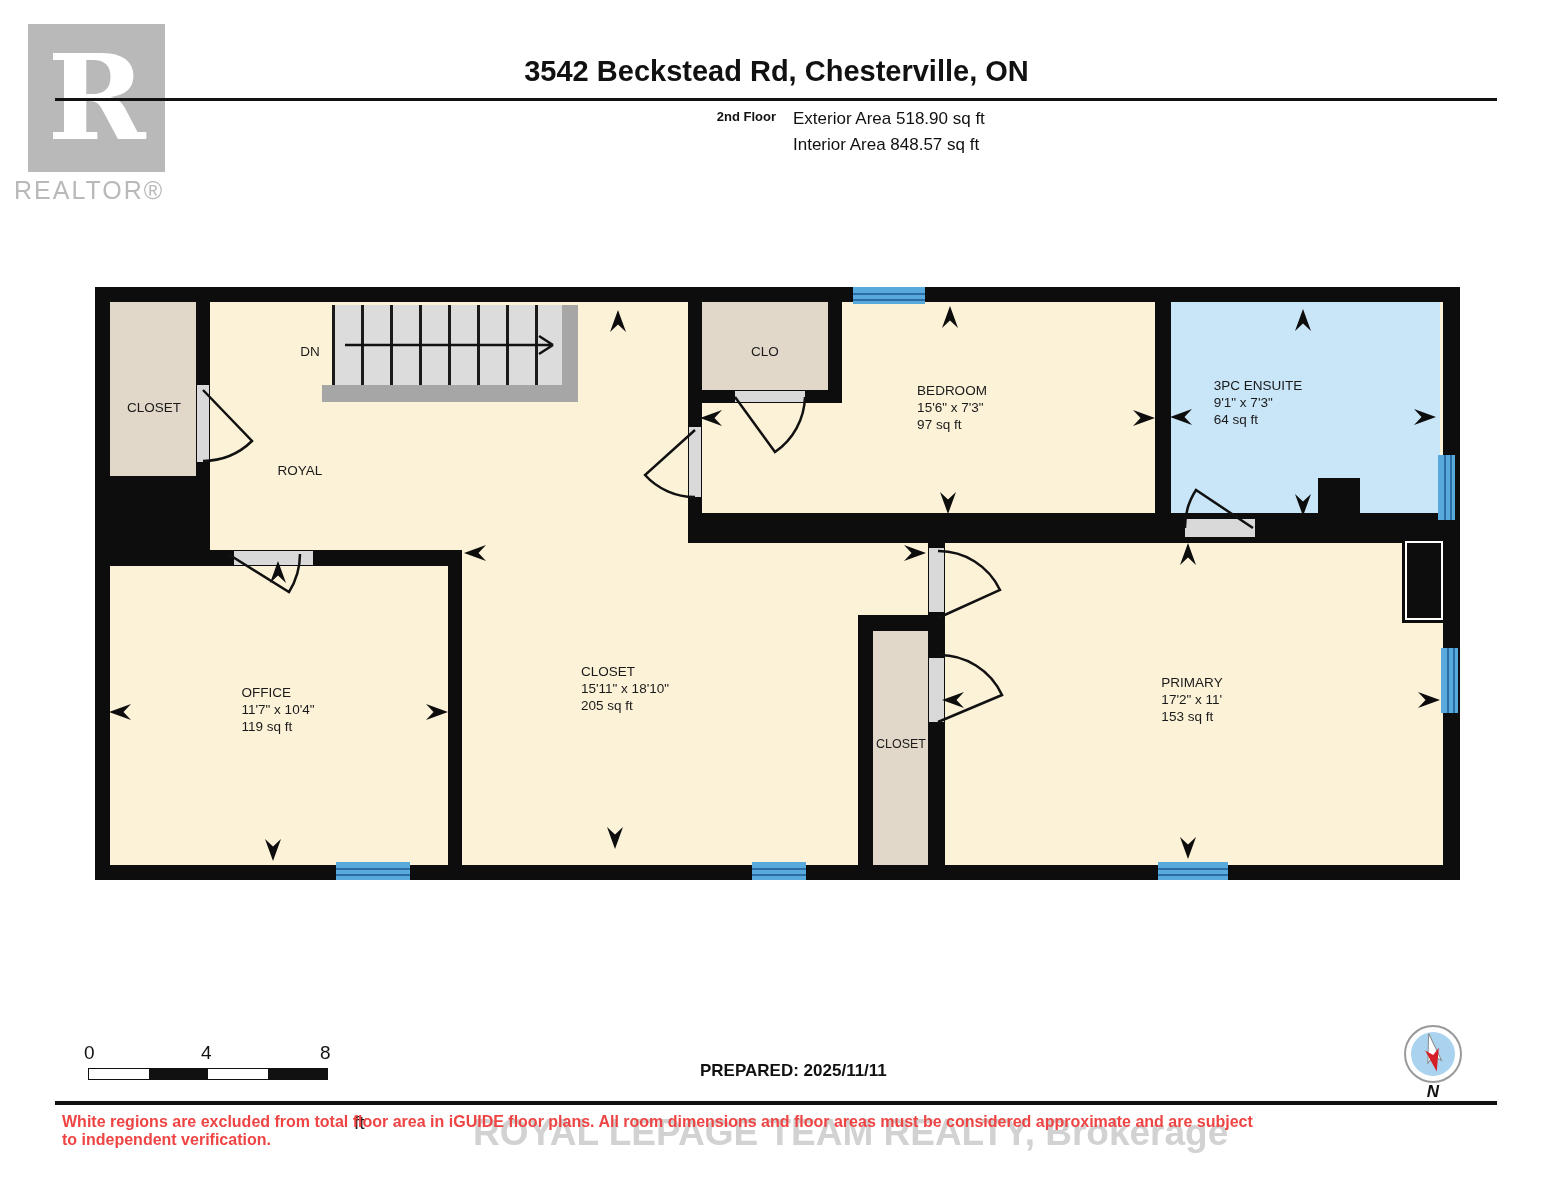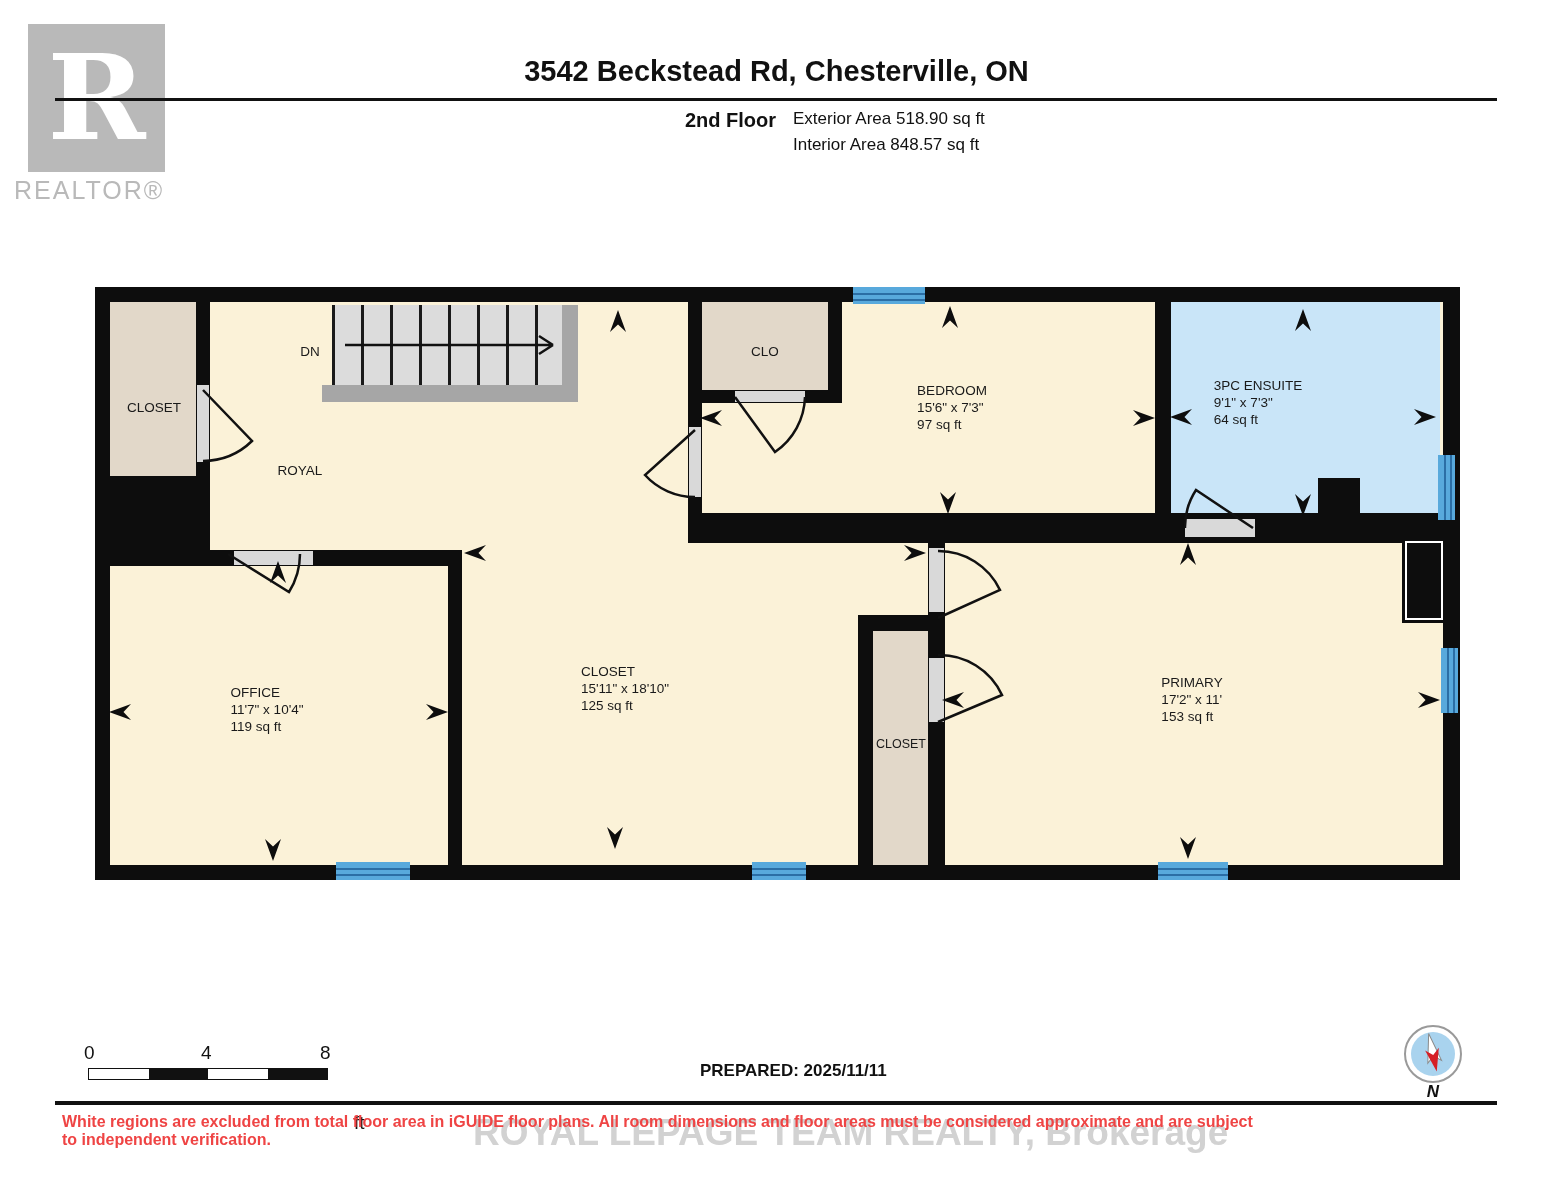--- a/index.html
+++ b/index.html
@@ -20,21 +20,21 @@
     font-family:"Liberation Sans",sans-serif;color:#111;}
   .abs{position:absolute;}
 
   
   #logo-box{left:28px;top:24px;width:137px;height:148px;background:var(--logo_gray);
     display:flex;align-items:center;justify-content:center;}
   #logo-r{color:#fff;font-family:"DejaVu Serif",serif;font-weight:bold;font-size:118px;line-height:1;}
   #logo-word{left:14px;top:176px;width:180px;color:var(--logo_gray);font-size:25px;letter-spacing:2px;font-weight:400;}
   #header-rule{left:55px;top:98px;width:1442px;height:3px;background:#111;}
   #page-title{left:0;top:55px;width:1553px;text-align:center;font-size:29px;font-weight:bold;}
-  #floor-label{left:0px;top:109px;width:776px;text-align:right;font-size:20px;font-weight:bold;padding-left:29px;}
+  #floor-label{left:0px;top:109px;width:776px;text-align:right;font-size:13px;font-weight:bold;padding-left:29px;}
   #ext-area{left:793px;top:109px;font-size:17px;}
   #int-area{left:793px;top:135px;font-size:17px;}
 
   
   #plan{left:95px;top:287px;width:1365px;height:593px;background:var(--wall);}
   #plan .floor{background:var(--floor);}
   #plan .wall{background:var(--wall);}
   #plan .beige{background:var(--closet);}
   #plan .blue{background:var(--ensuite);}
   #plan .thr{background:var(--threshold);}
@@ -180,29 +180,29 @@
   <div class="room-label" style="left:857px;top:95px;">
     <div>BEDROOM</div>
     <div>15'6" x 7'3"</div>
     <div>97 sq ft</div>
   </div>
   <div class="room-label" style="left:1163px;top:90px;">
     <div>3PC ENSUITE</div>
     <div>9'1" x 7'3"</div>
     <div>64 sq ft</div>
   </div>
-  <div class="room-label" style="left:172px;top:397px;">
+  <div class="room-label" style="left:183px;top:397px;">
     <div>OFFICE</div>
     <div>11'7" x 10'4"</div>
     <div>119 sq ft</div>
   </div>
   <div class="room-label" style="left:530px;top:376px;">
     <div>CLOSET</div>
     <div>15'11" x 18'10"</div>
-    <div>125 sq ft</div>
+    <div>205 sq ft</div>
   </div>
   <div class="room-label" style="left:806px;top:449px;font-size:12.5px;">
     <div>CLOSET</div>
   </div>
   <div class="room-label" style="left:1097px;top:387px;">
     <div>PRIMARY</div>
     <div>17'2" x 11'</div>
     <div>153 sq ft</div>
   </div>
 </div>

